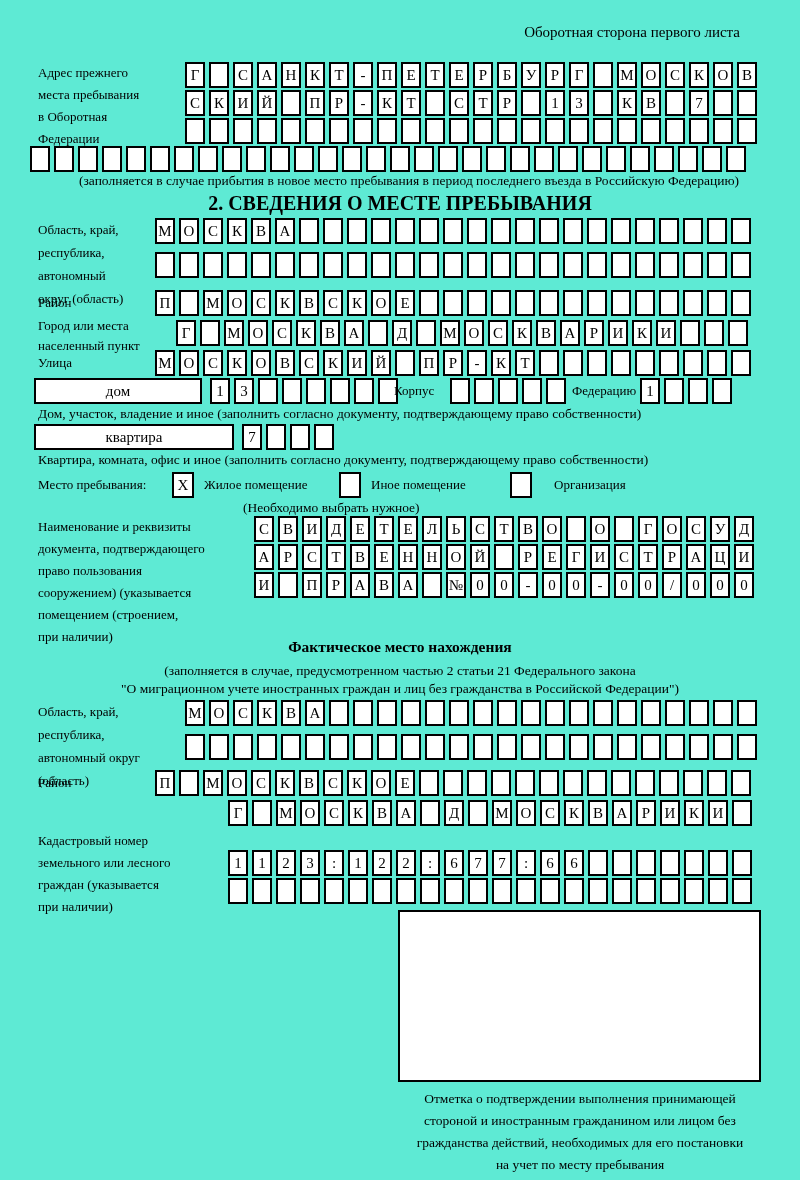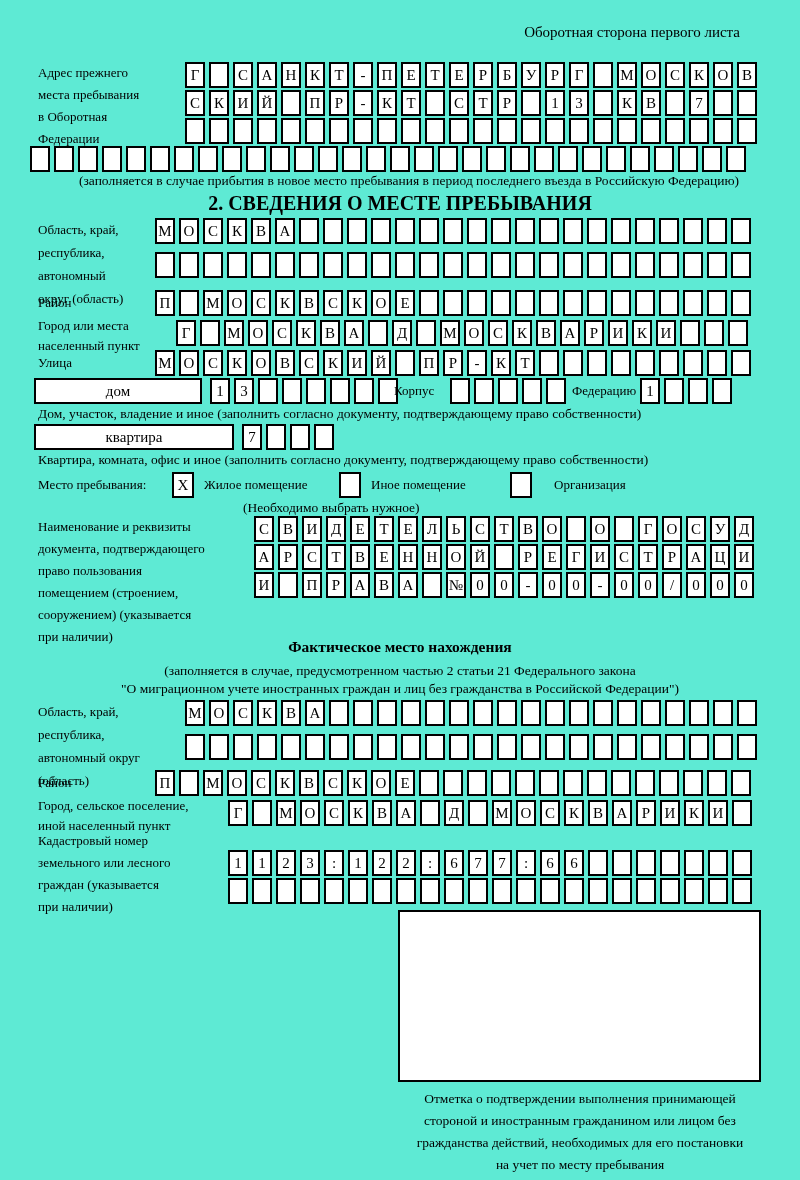--- a/index.html
+++ b/index.html
@@ -342,22 +342,22 @@
   <div class="checkbox" style="left:339px;top:472px;"></div>
   <div class="abs label" style="left:371px;top:474px;">Иное помещение</div>
   <div class="checkbox" style="left:510px;top:472px;"></div>
   <div class="abs label" style="left:554px;top:474px;">Организация</div>
   <div class="abs caption-left" style="left:243px;top:500px;">(Необходимо выбрать нужное)</div>
 
   <div class="abs label" style="left:38px;top:516px;">
     <div>Наименование и реквизиты</div>
     <div>документа, подтверждающего</div>
     <div>право пользования</div>
+    <div>сооружением) (указывается</div>
     <div>помещением (строением,</div>
-    <div>сооружением) (указывается</div>
     <div>при наличии)</div>
   </div>
   <div class="cellrow" style="left:254px;top:516px;">
       <span class="cell">С</span>
       <span class="cell">В</span>
       <span class="cell">И</span>
       <span class="cell">Д</span>
       <span class="cell">Е</span>
       <span class="cell">Т</span>
       <span class="cell">Е</span>
@@ -508,24 +508,20 @@
       <span class="cell"></span>
       <span class="cell"></span>
       <span class="cell"></span>
       <span class="cell"></span>
       <span class="cell"></span>
       <span class="cell"></span>
       <span class="cell"></span>
       <span class="cell"></span>
     </div>
 
-  <div class="abs label" style="left:38px;top:796px;line-height:20px;">
-    <div>Город, сельское поселение,</div>
-    <div>иной населенный пункт</div>
-  </div>
   <div class="cellrow" style="left:228px;top:800px;">
       <span class="cell">Г</span>
       <span class="cell"></span>
       <span class="cell">М</span>
       <span class="cell">О</span>
       <span class="cell">С</span>
       <span class="cell">К</span>
       <span class="cell">В</span>
       <span class="cell">А</span>
       <span class="cell"></span>

